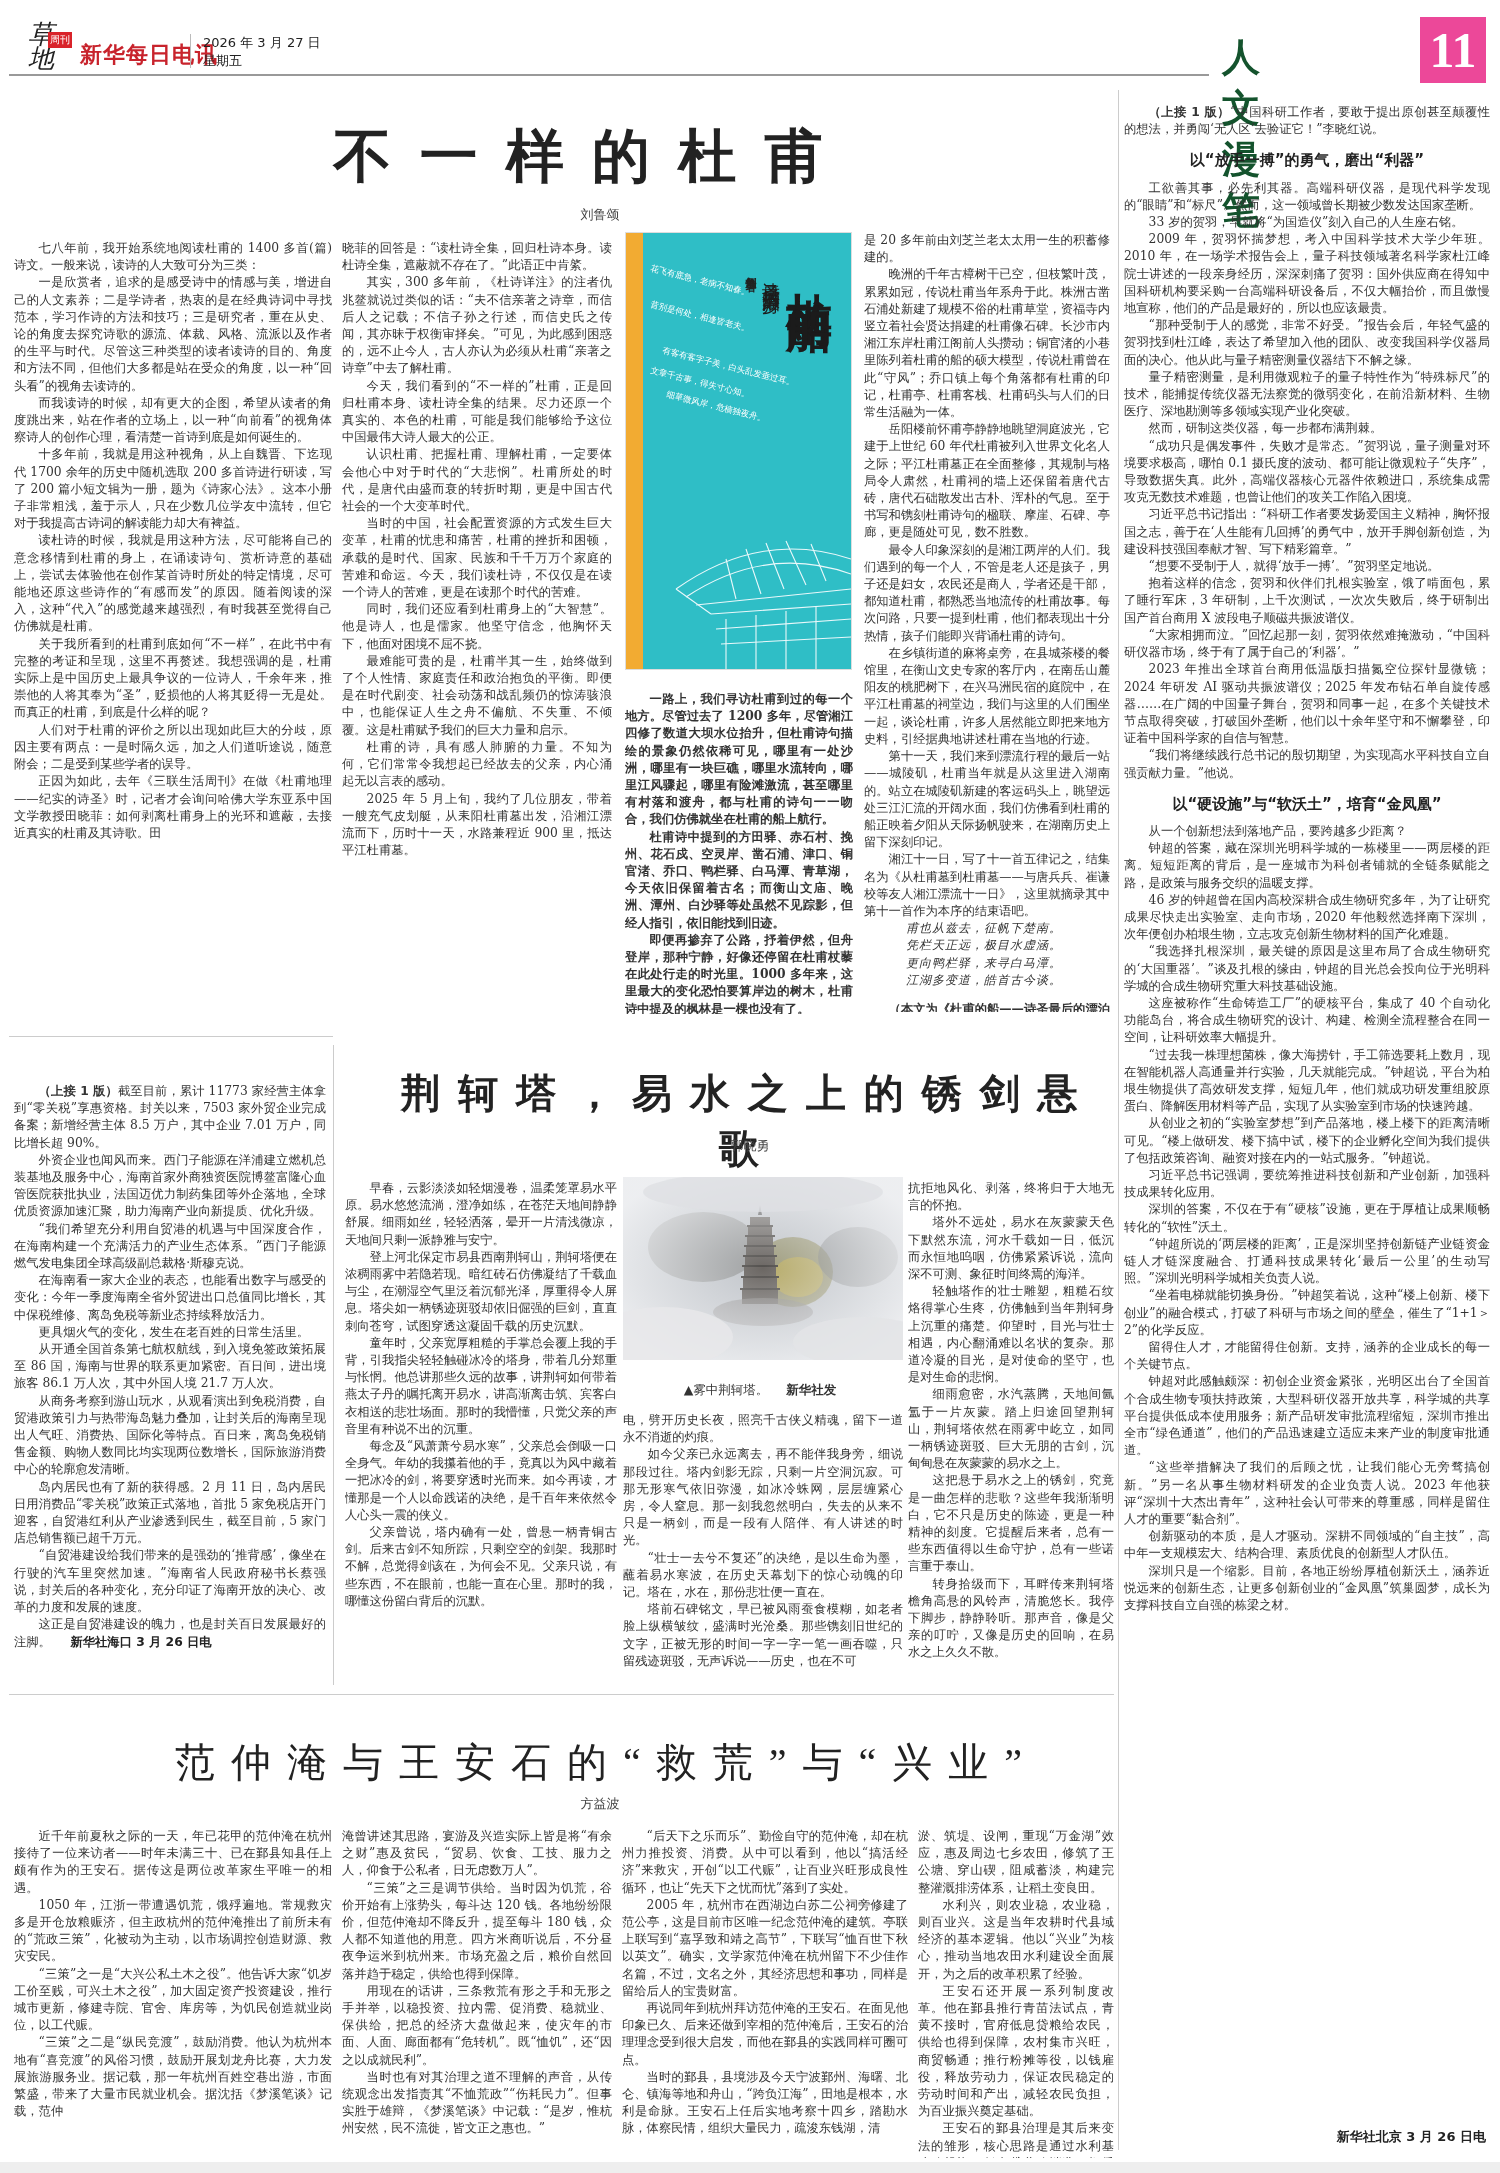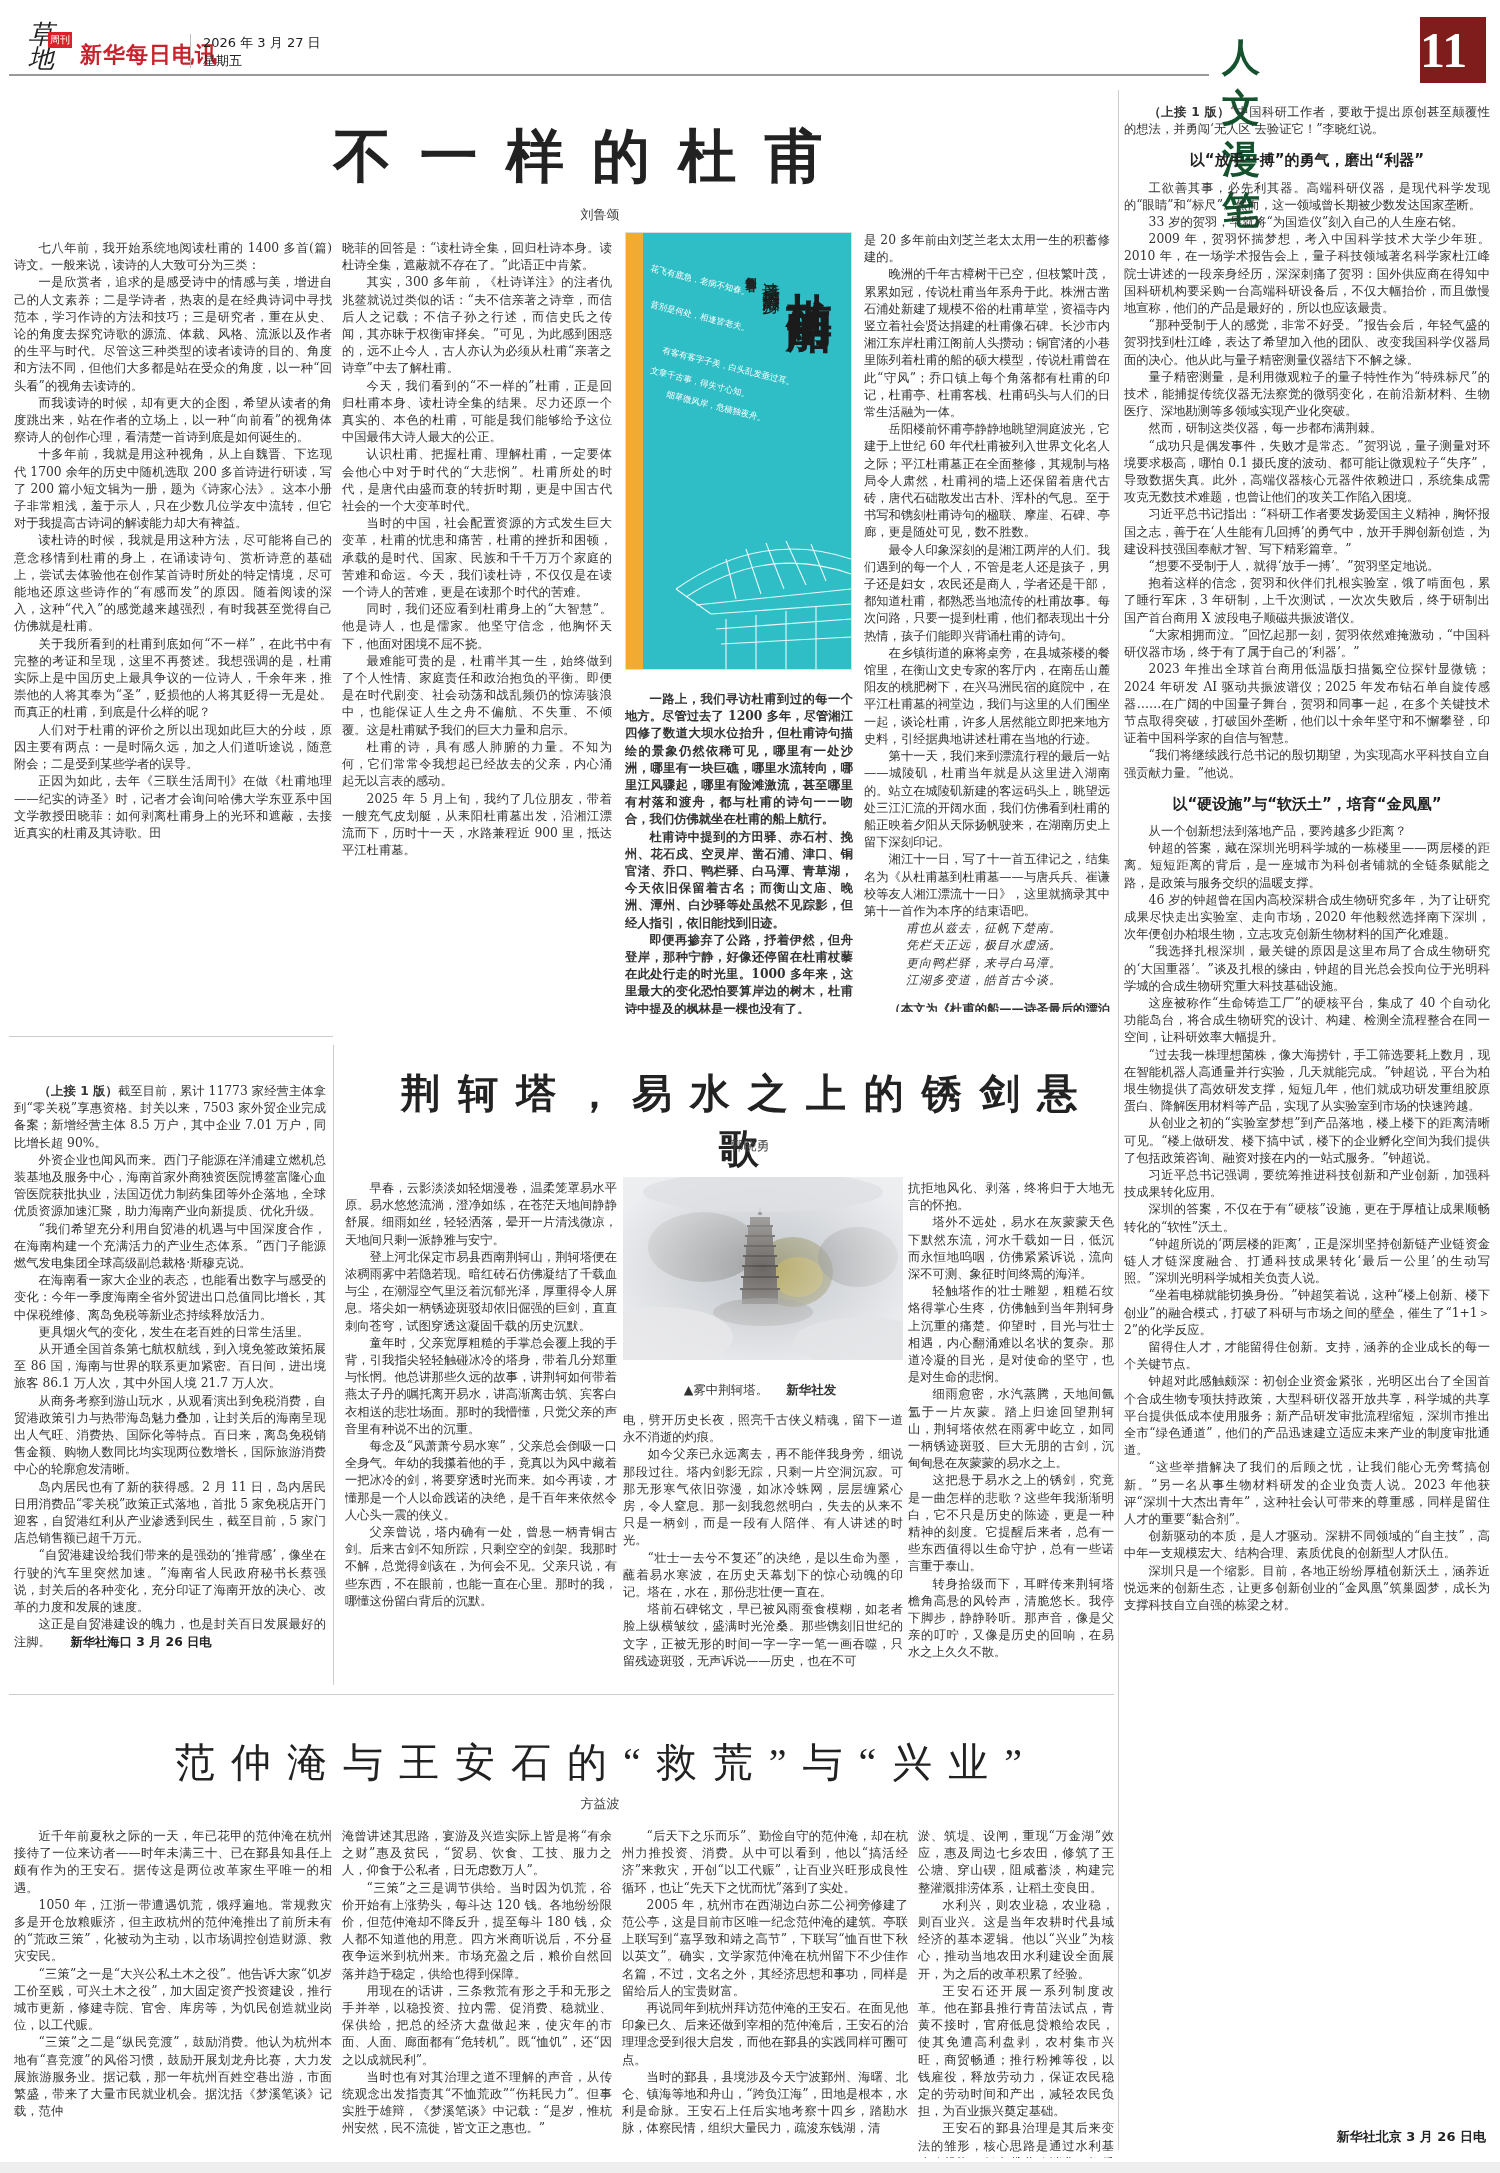--- a/index.html
+++ b/index.html
@@ -9,21 +9,21 @@
   
   .masthead { position: absolute; left: 0; top: 0; width: 1216px; height: 80px; }
   .logo-caodi { position: absolute; left: 28px; top: 22px; width: 42px; height: 50px; font-size: 26px; color: #222; line-height: 24px; font-style: italic; }
   .logo-zhoukan { position: absolute; left: 48px; top: 32px; background: #d9232a; color: #fff; font-size: 10px; padding: 1px 2px; font-family: "DejaVu Sans", sans-serif; }
   .logo-xinhua { position: absolute; left: 80px; top: 40px; font-size: 22px; color: #c8232c; font-weight: bold; letter-spacing: 1px; font-family: "DejaVu Serif", serif; }
   .mast-divider { position: absolute; left: 190px; top: 34px; width: 1px; height: 34px; background: #bbb; }
   .mast-date { position: absolute; left: 203px; top: 34px; font-size: 13px; font-family: "DejaVu Sans", sans-serif; color: #222; }
   .mast-weekday { position: absolute; left: 203px; top: 52px; font-size: 13px; font-family: "DejaVu Sans", sans-serif; color: #222; }
   .mast-rule { position: absolute; left: 9px; top: 74px; width: 1200px; height: 2px; background: #999; }
   .section-title { position: absolute; left: 1222px; top: 32px; font-size: 38px; color: #14532d; font-weight: bold; letter-spacing: 8px; font-family: "DejaVu Serif", serif; }
-  .page-number { position: absolute; left: 1420px; top: 17px; width: 66px; height: 66px; background: #7f1d1d; color: #fff; font-size: 50px; font-weight: bold; text-align: left; line-height: 66px; font-family: "Liberation Serif", serif; }
+  .page-number { position: absolute; left: 1420px; top: 17px; width: 66px; height: 66px; background: #ec4899; color: #fff; font-size: 50px; font-weight: bold; text-align: center; line-height: 66px; font-family: "Liberation Serif", serif; }
 
   
   .col { position: absolute; font-size: 12.3px; line-height: 17.2px; text-align: justify; color: #333; overflow: hidden; }
   .col p { text-indent: 2em; }
   .col p.noindent { text-indent: 0; }
   .headline { position: absolute; text-align: center; color: #222; }
   .byline { position: absolute; text-align: center; font-size: 13px; color: #444; }
   .subhead { font-family: "DejaVu Sans", sans-serif; font-weight: bold; font-size: 15px; text-align: center; margin: 14px 0 10px 0; color: #222; text-indent: 0 !important; }
   .dateline { font-family: "DejaVu Sans", sans-serif; font-weight: bold; color: #222; }
   .bold-lead { font-family: "DejaVu Sans", sans-serif; font-weight: bold; }
@@ -244,21 +244,21 @@
 </div>
 <div class="col" style="left:622px; top:1828px; width:286px; height:330px;">
   <p>“后天下之乐而乐”、勤俭自守的范仲淹，却在杭州力推投资、消费。从中可以看到，他以“搞活经济”来救灾，开创“以工代赈”，让百业兴旺形成良性循环，也让“先天下之忧而忧”落到了实处。</p>
   <p>2005 年，杭州市在西湖边白苏二公祠旁修建了范公亭，这是目前市区唯一纪念范仲淹的建筑。亭联上联写到“嘉孚致和靖之高节”，下联写“恤百世下秋以英文”。确实，文学家范仲淹在杭州留下不少佳作名篇，不过，文名之外，其经济思想和事功，同样是留给后人的宝贵财富。</p>
   <p>再说同年到杭州拜访范仲淹的王安石。在面见他印象已久、后来还做到宰相的范仲淹后，王安石的治理理念受到很大启发，而他在鄞县的实践同样可圈可点。</p>
   <p>当时的鄞县，县境涉及今天宁波鄞州、海曙、北仑、镇海等地和舟山，“跨负江海”，田地是根本，水利是命脉。王安石上任后实地考察十四乡，踏勘水脉，体察民情，组织大量民力，疏浚东钱湖，清</p>
 </div>
 <div class="col" style="left:918px; top:1828px; width:196px; height:330px;">
   <p class="noindent">淤、筑堤、设闸，重现“万金湖”效应，惠及周边七乡农田，修筑了王公塘、穿山碶，阻咸蓄淡，构建完整灌溉排涝体系，让稻土变良田。</p>
   <p>水利兴，则农业稳，农业稳，则百业兴。这是当年农耕时代县域经济的基本逻辑。他以“兴业”为核心，推动当地农田水利建设全面展开，为之后的改革积累了经验。</p>
-  <p>王安石还开展一系列制度改革。他在鄞县推行青苗法试点，青黄不接时，官府低息贷粮给农民，使其免遭高利盘剥，农村集市兴旺，商贸畅通；推行粉摊等役，以钱雇役，释放劳动力，保证农民稳定的劳动时间和产出，减轻农民负担，为百业振兴奠定基础。</p>
+  <p>王安石还开展一系列制度改革。他在鄞县推行青苗法试点，青黄不接时，官府低息贷粮给农民，供给也得到保障，农村集市兴旺，商贸畅通；推行粉摊等役，以钱雇役，释放劳动力，保证农民稳定的劳动时间和产出，减轻农民负担，为百业振兴奠定基础。</p>
   <p>王安石的鄞县治理是其后来变法的雏形，核心思路是通过水利基建稳投资、低息贷谷稳消费、轻徭薄役增收入，保证农民生产预期，激发农民生产积极性，做大蛋糕，藏富于民，回馈财政，公私共利，形成内需驱动型增长的良性循环。</p>
 
 </div>
 
 <div class="col" style="left:1124px; top:104px; width:366px; height:2050px;">
   <p><span class="bold-lead">（上接 1 版）</span><span>“中国科研工作者，要敢于提出原创甚至颠覆性的想法，并勇闯‘无人区’去验证它！”李晓红说。</span></p>
   <p class="subhead">以“放手一搏”的勇气，磨出“利器”</p>
   <p>工欲善其事，必先利其器。高端科研仪器，是现代科学发现的“眼睛”和“标尺”。然而，这一领域曾长期被少数发达国家垄断。</p>
   <p>33 岁的贺羽，早就将“为国造仪”刻入自己的人生座右铭。</p>
   <p>2009 年，贺羽怀揣梦想，考入中国科学技术大学少年班。2010 年，在一场学术报告会上，量子科技领域著名科学家杜江峰院士讲述的一段亲身经历，深深刺痛了贺羽：国外供应商在得知中国科研机构要采购一台高端科研设备后，不仅大幅抬价，而且傲慢地宣称，他们的产品是最好的，所以也应该最贵。</p>

